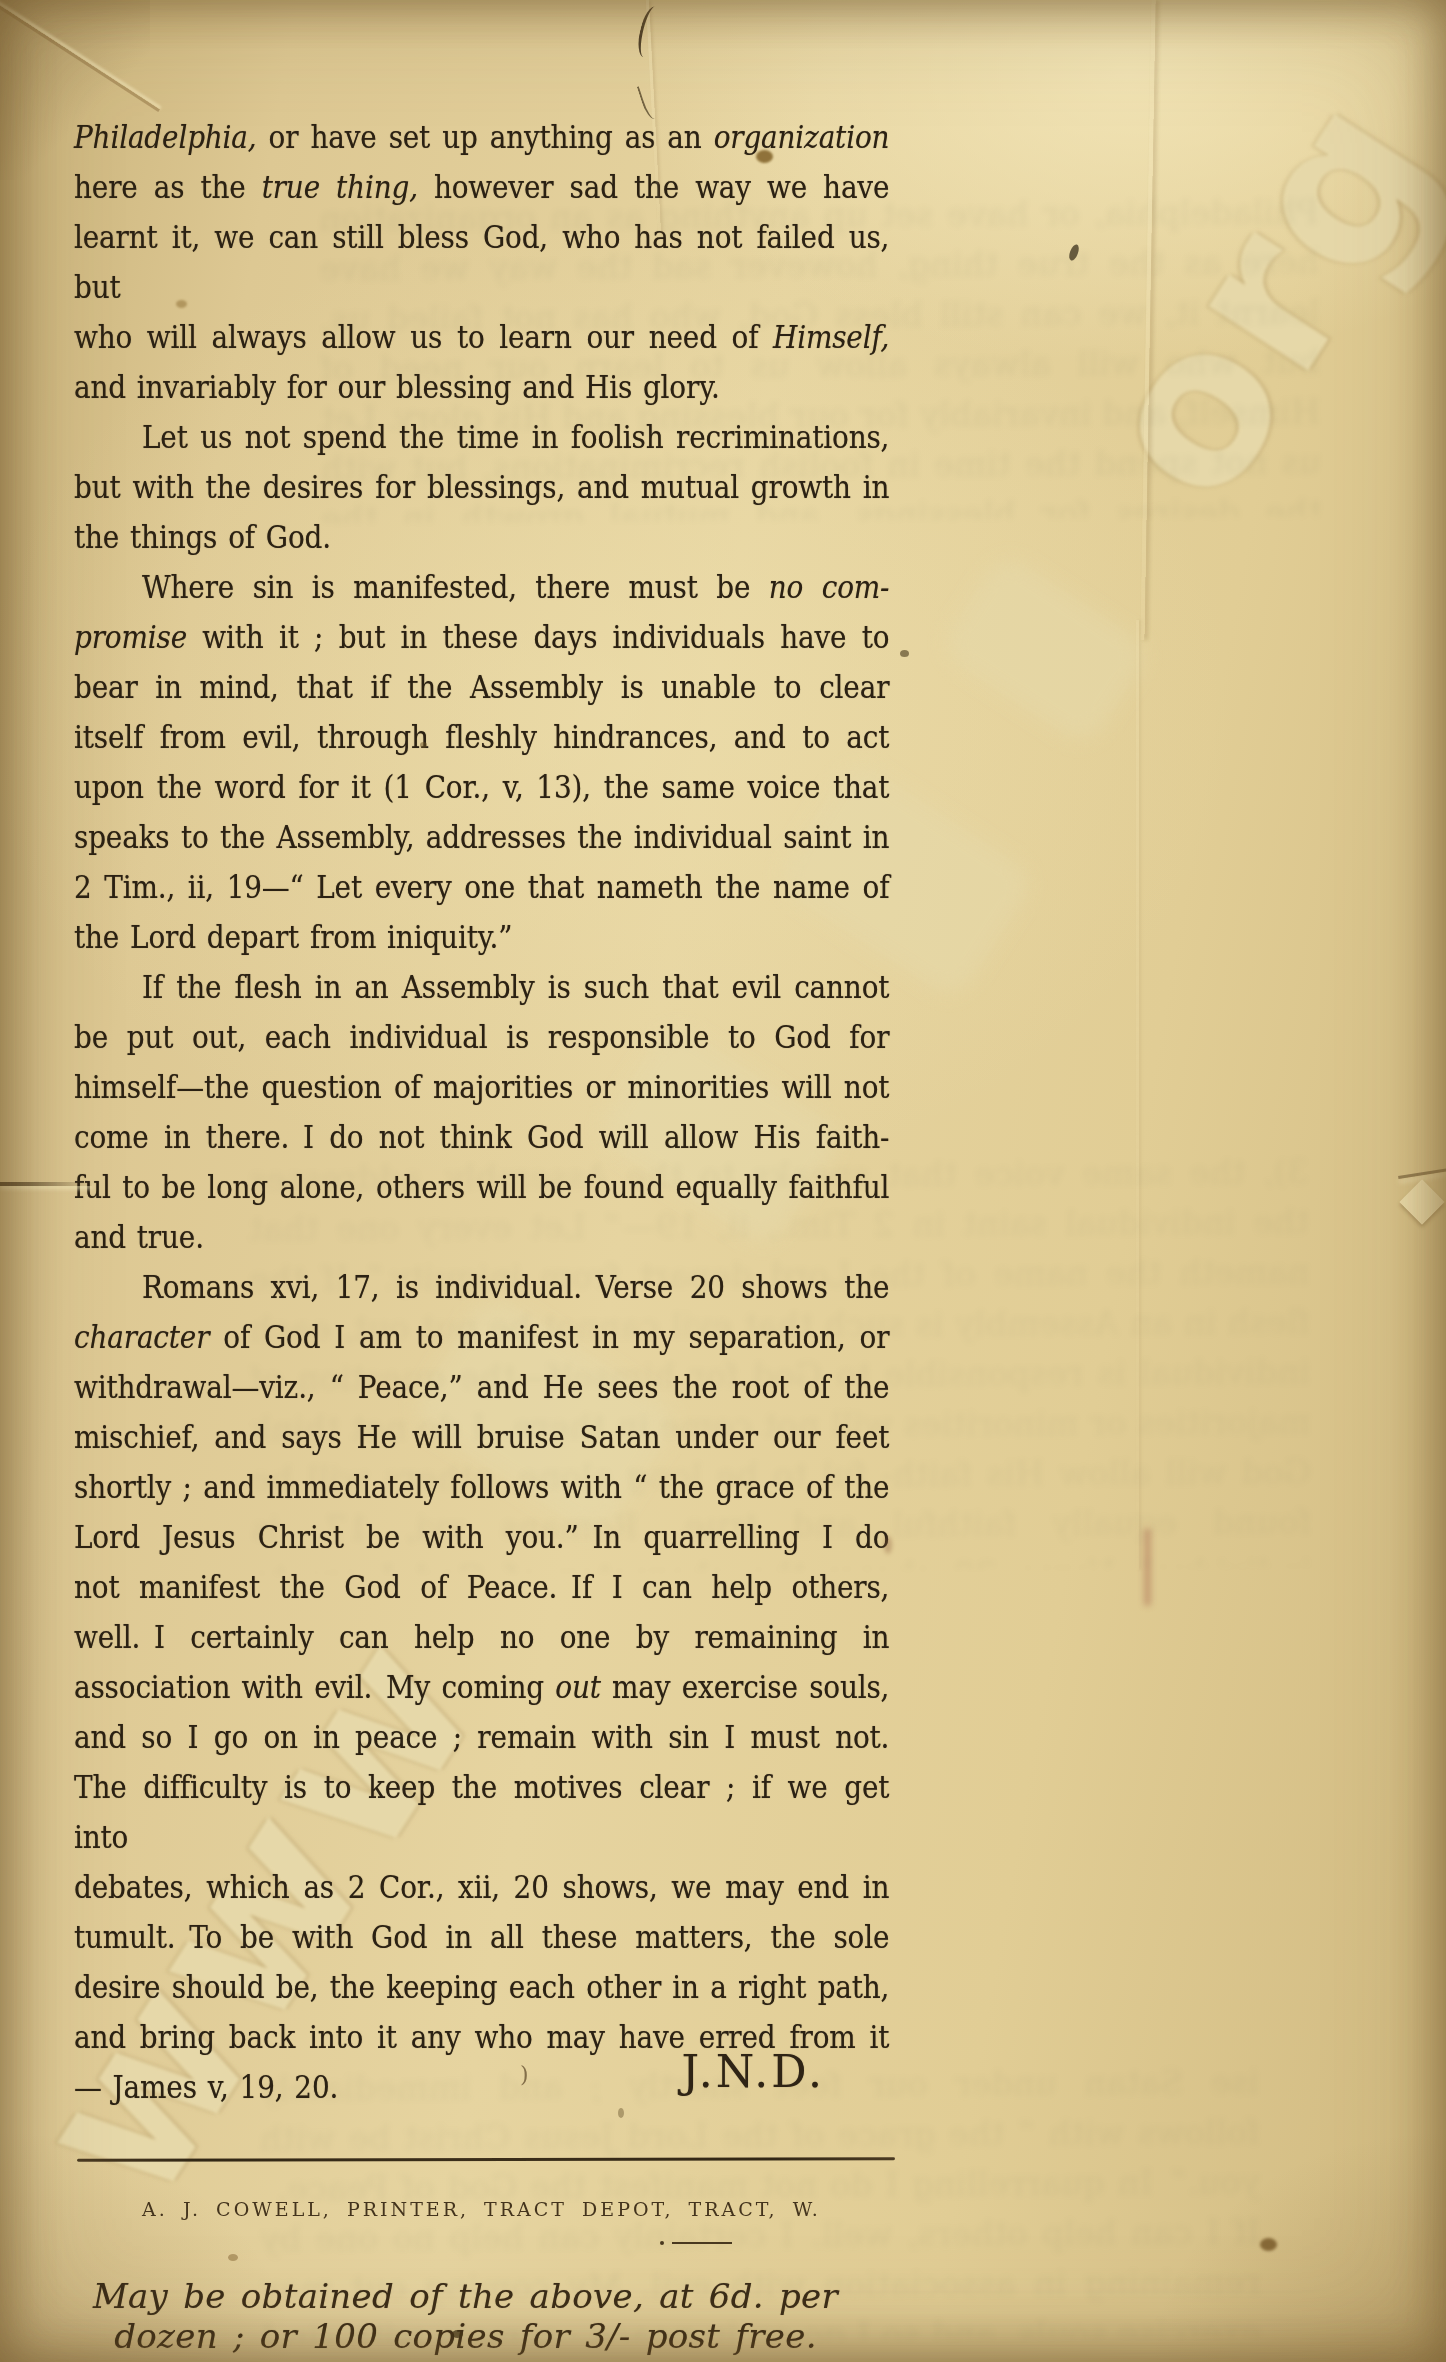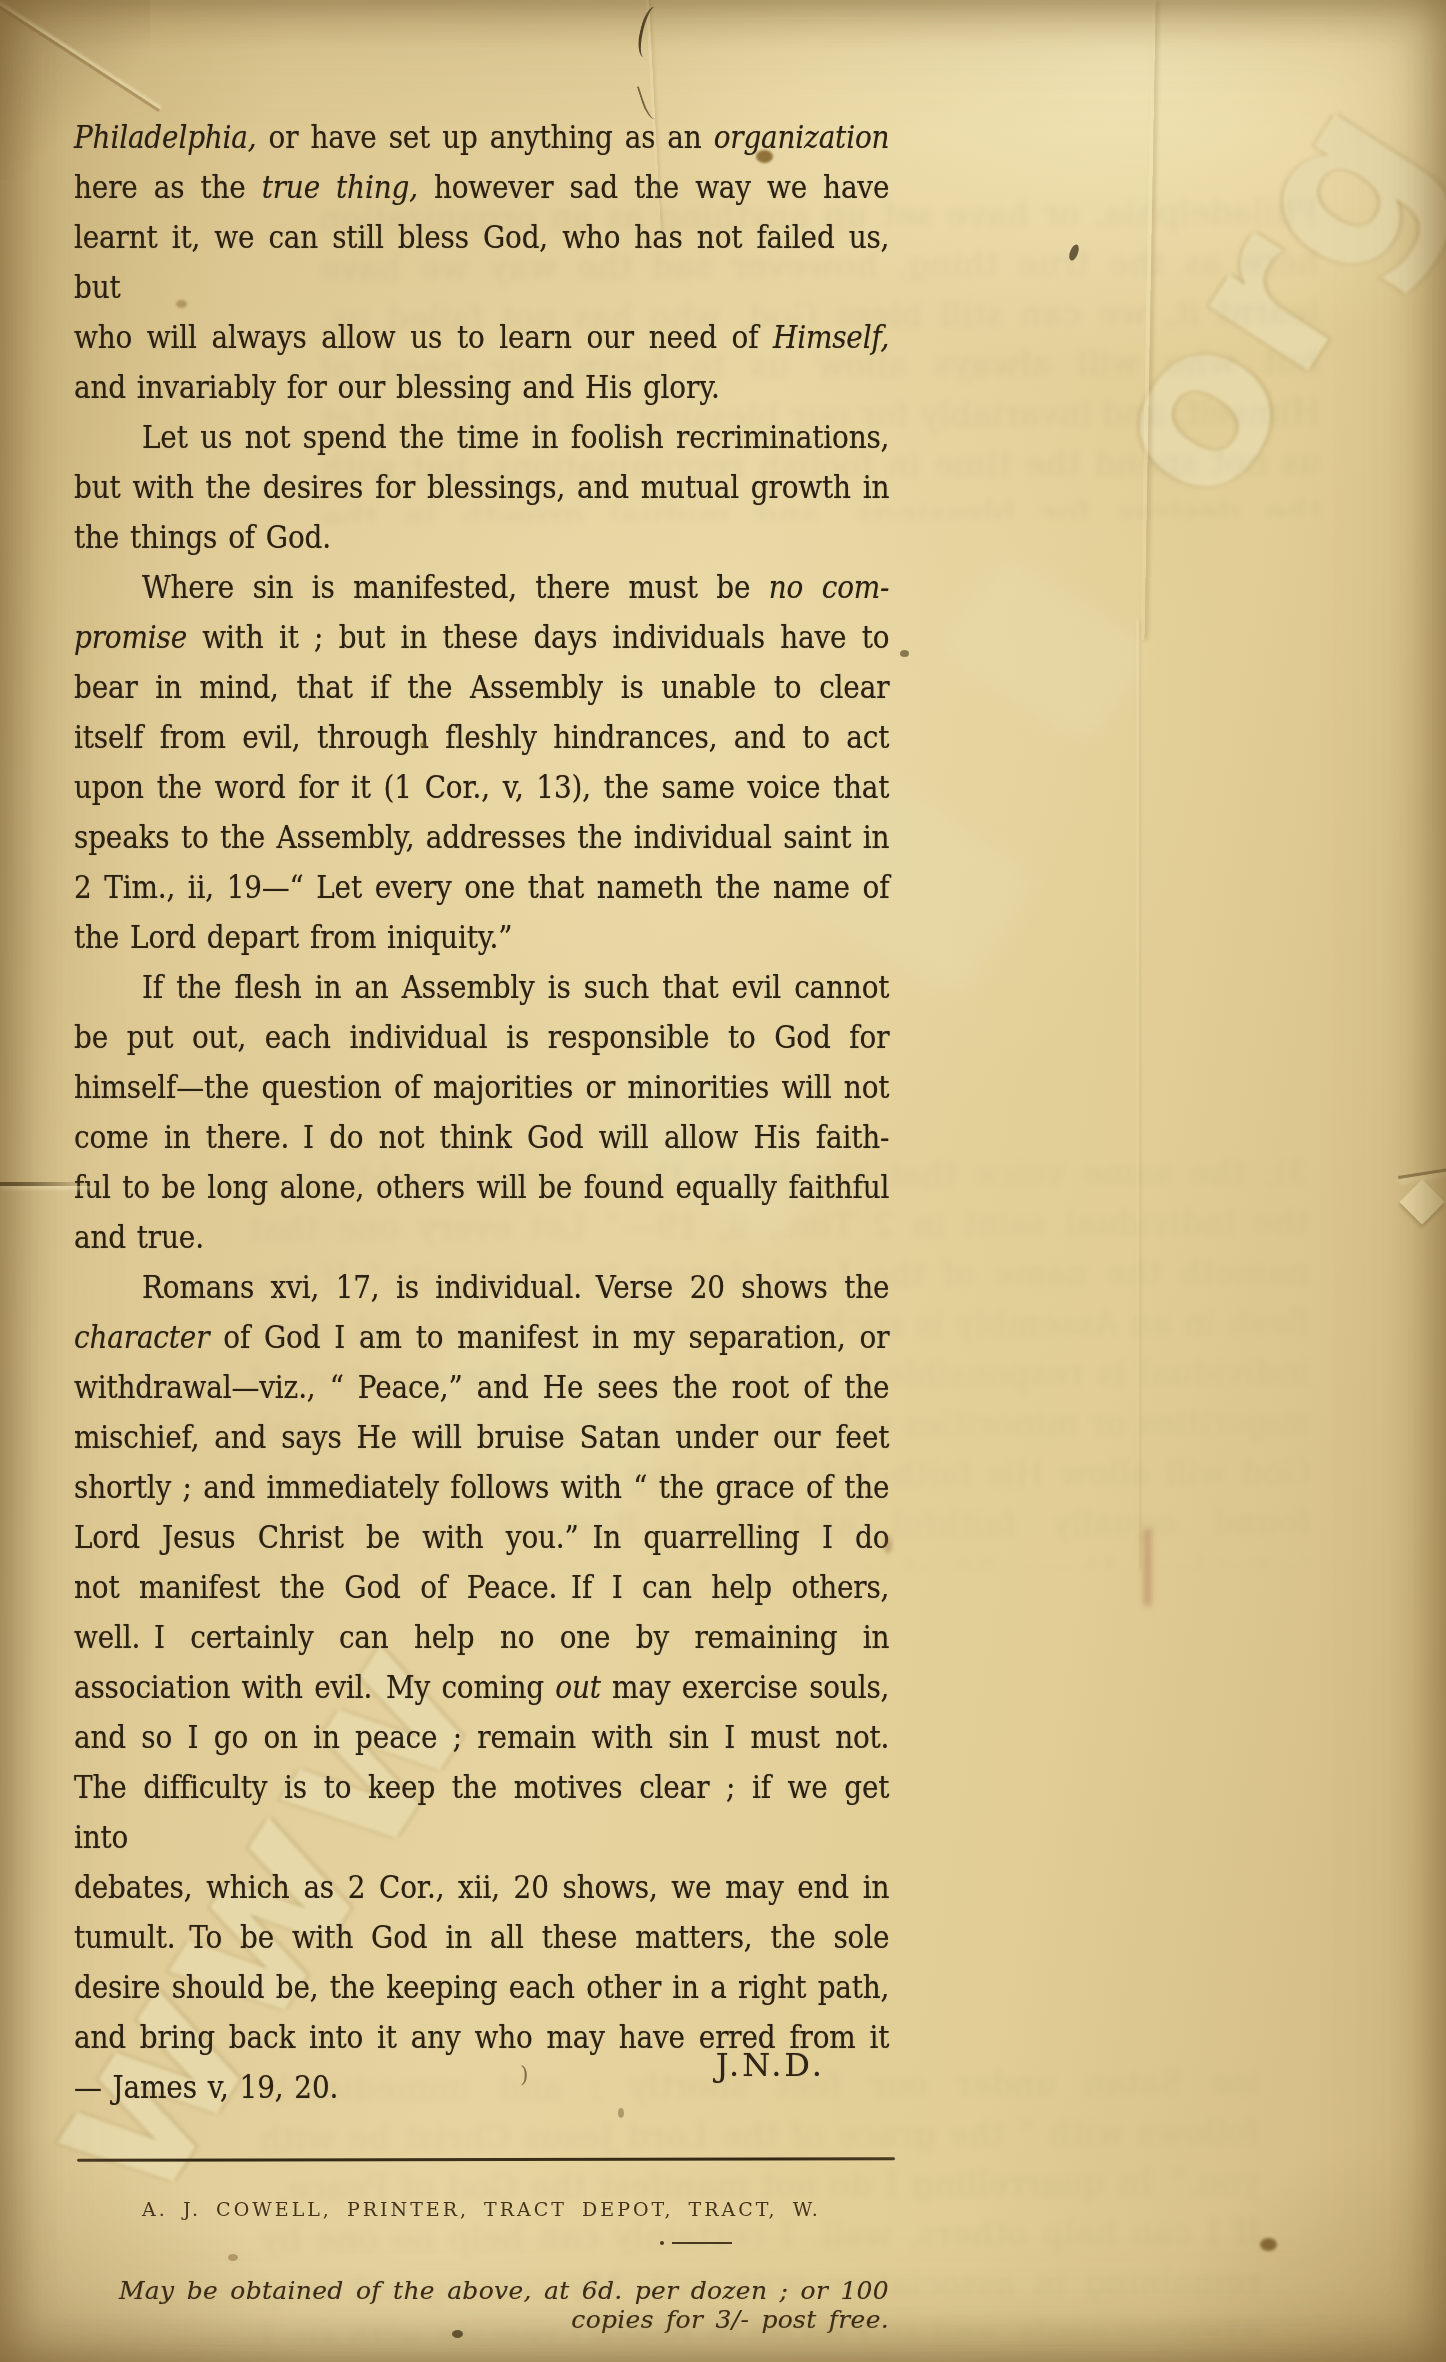--- a/index.html
+++ b/index.html
@@ -23,31 +23,31 @@
     transform:scaleX(.872);transform-origin:left top;
     font-size:32px;line-height:50px;color:#2b2113;
     letter-spacing:-.2px;word-spacing:2.5px;
     text-shadow:0 0 1px rgba(43,33,19,.45);
   }
   .line{white-space:normal;}
   .line.j{text-align:justify;text-align-last:justify;text-justify:inter-word;}
   .line.ind{padding-left:78px;}
   .line i{font-style:italic;}
   .sig{position:absolute;left:74px;top:2046px;width:815px;z-index:3;text-align:right;
-    padding-right:64px;box-sizing:border-box;font-size:32px;letter-spacing:3px;color:#2f2415;
+    padding-right:64px;box-sizing:border-box;font-size:44px;letter-spacing:3px;color:#2f2415;
     text-shadow:0 0 1px rgba(43,33,19,.4);}
   .rule{position:absolute;left:77px;top:2158px;width:818px;height:3px;z-index:3;
     background:linear-gradient(90deg,#4a3a22,#322715 15%,#3b2e1a 50%,#322715 85%,#4a3a22);
     border-radius:2px;transform:rotate(-.12deg);}
   .printer{position:absolute;left:74px;top:2198px;width:815px;z-index:3;text-align:center;
     font-size:19px;letter-spacing:3px;color:#44341d;color:#44341d;word-spacing:6px;}
   .mini-dash{position:absolute;left:672px;top:2242px;width:60px;height:2px;z-index:3;background:#4a3920;}
   .mini-dash::before{content:"";position:absolute;left:-12px;top:-1px;width:4px;height:4px;border-radius:50%;background:#4a3920;}
-  .obtain{position:absolute;left:74px;top:2276px;width:815px;z-index:3;text-align:right;
-    font-size:25px;font-style:italic;color:#3a2c18;word-spacing:4px;letter-spacing:.3px;
+  .obtain{position:absolute;left:58px;top:2276px;width:815px;z-index:3;text-align:center;
+    font-size:34px;font-style:italic;color:#3a2c18;word-spacing:4px;letter-spacing:.3px;
     text-shadow:0 0 1px rgba(58,44,24,.35);}
   .stray{position:absolute;left:520px;top:2062px;z-index:3;font-size:22px;color:#5a4526;opacity:.7;}
   
   .wm{position:absolute;z-index:1;font-family:"DejaVu Sans", sans-serif;font-weight:bold;
     font-size:215px;letter-spacing:6px;color:rgba(233,219,172,.95);
     text-shadow:2px 2px 3px rgba(160,133,80,.35), -2px -2px 3px rgba(160,133,80,.3);
     filter:blur(1.5px);pointer-events:none;}
   .wm-www{left:-50px;top:1790px;transform:rotate(-57deg);}
   .wm-org{left:1055px;top:170px;transform:rotate(-57deg);}
   .wm-blob{position:absolute;z-index:1;background:rgba(230,216,170,.55);filter:blur(9px);

